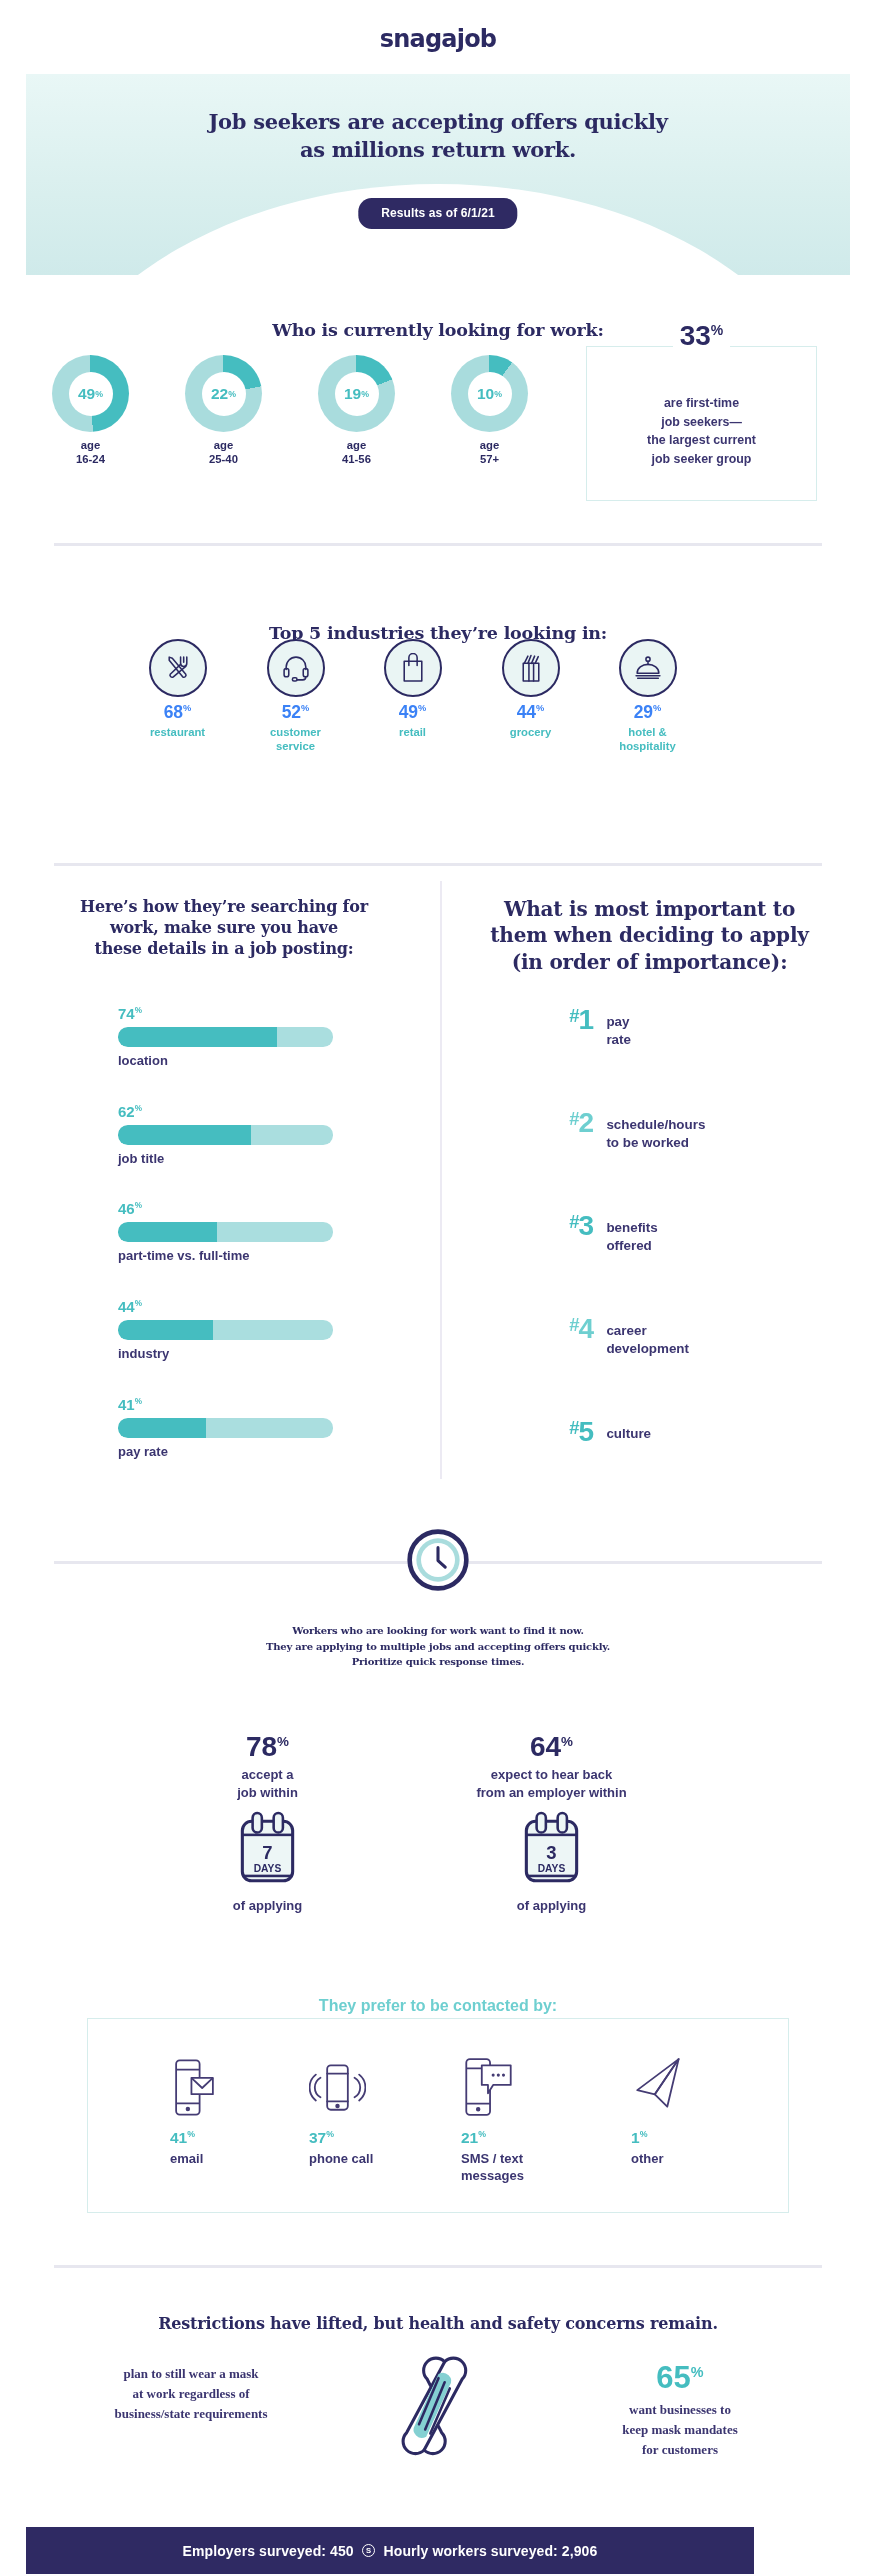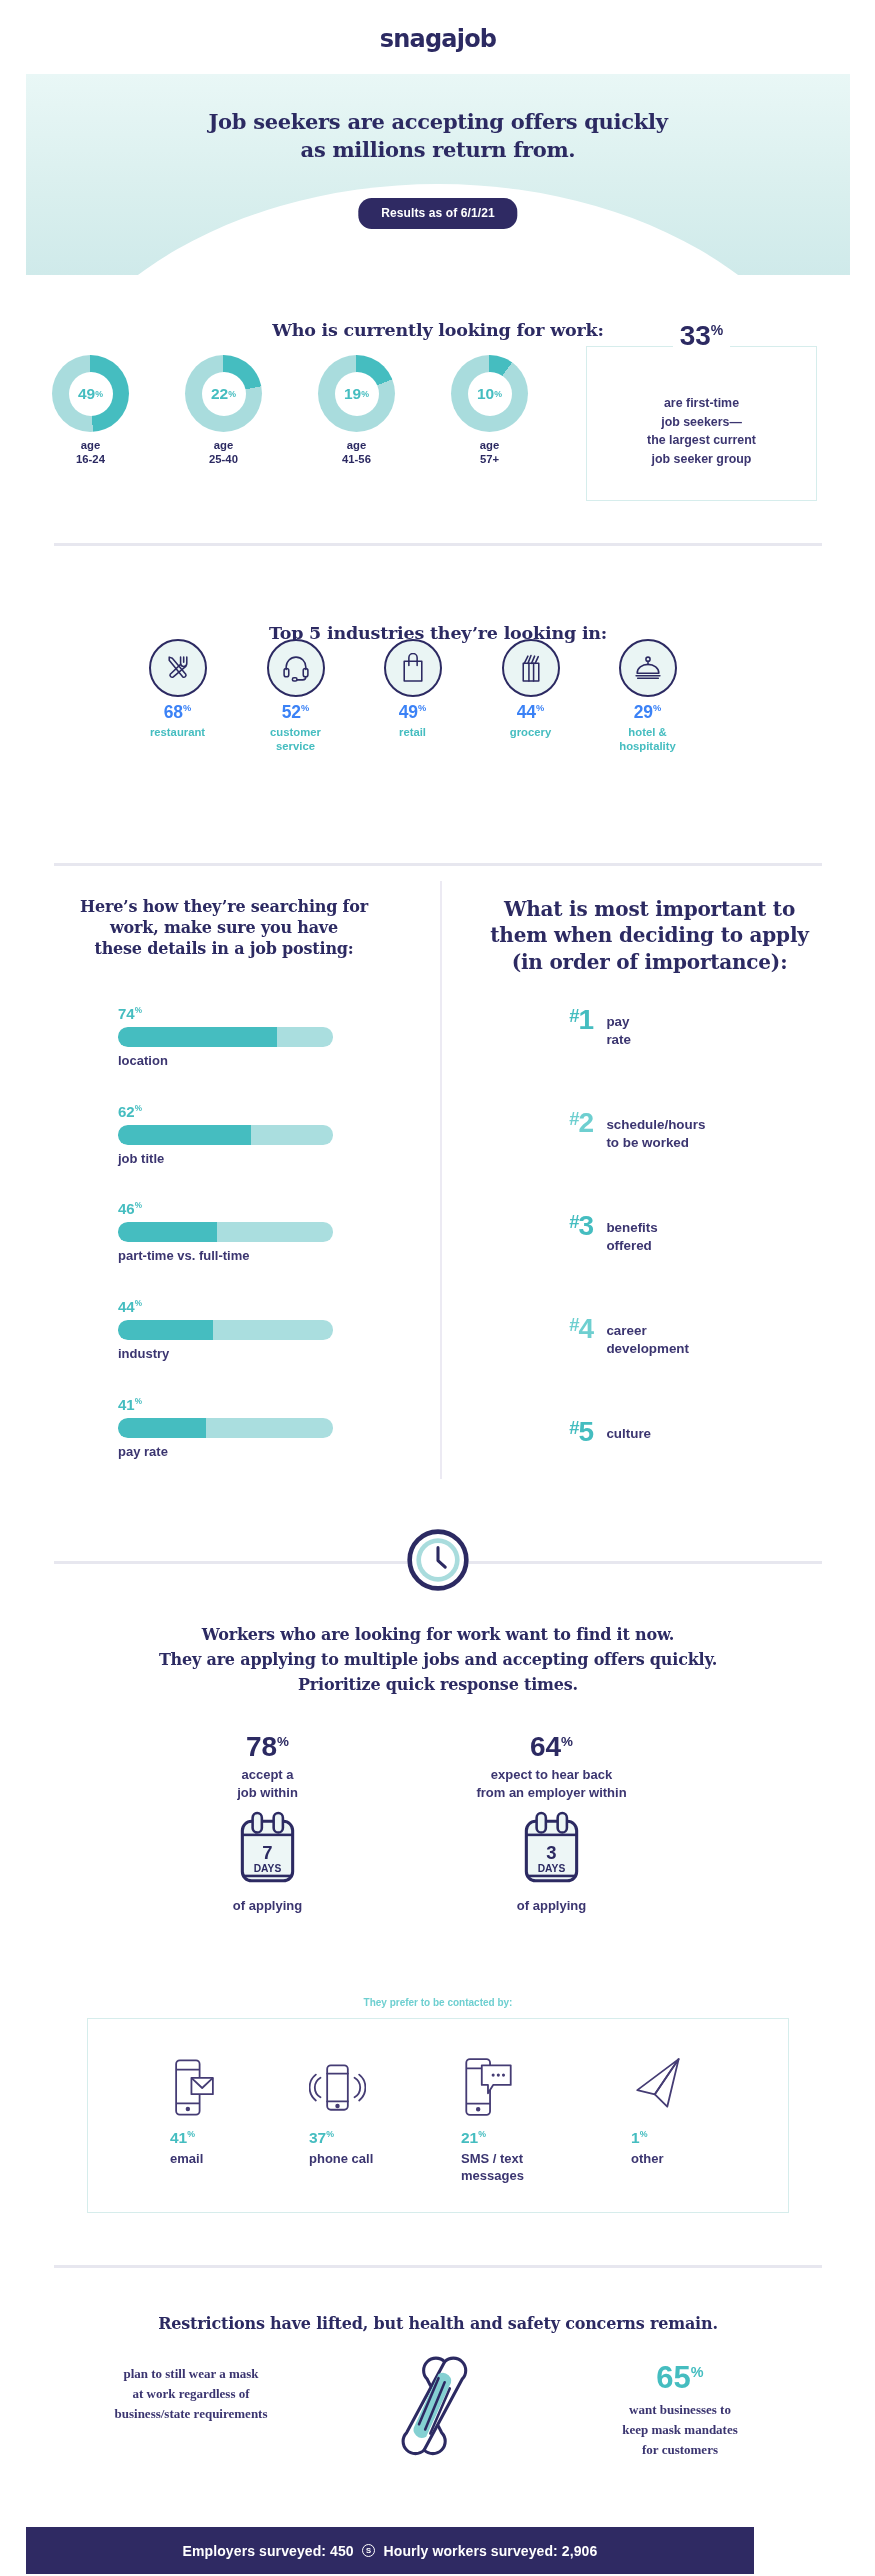--- a/index.html
+++ b/index.html
@@ -130,21 +130,21 @@
   
   .timing{ position:absolute; text-align:center; width:247px; }
   .timing-pct{ font-size:28px; font-weight:700; color:#2c2a62;text-align:center; }
   .timing-pct sup{ font-size:13.4px; vertical-align:super; }
   .timing-desc{ margin-top:3.1px; font-size:13px; font-weight:700; color:#3b3570; line-height:1.4; }
   .timing-after{ margin-top:8.2px; font-size:13px; font-weight:700; color:#3b3570; }
 
   
   #contact-heading{
     position:absolute; left:0; width:100%; top:1997px; text-align:center;
-    font-size:10px; font-weight:700; color:#6ecfd0; z-index:4;
+    font-size:16px; font-weight:700; color:#6ecfd0; z-index:4;
   }
   #contact-box{
     position:absolute; left:87px; top:2018px; width:702px; height:195px;
     border:1.5px solid #d6edec; background:#ffffff;
   }
   .contact-item{ position:absolute; width:134px; text-align:left; }
   .contact-icon{ height:62px; position:relative; }
   .contact-pct{ margin-top:11.3px; font-size:15.5px; font-weight:700; color:#45bdc0; }
   .contact-pct sup{ font-size:8.8px; vertical-align:super; }
   .contact-label{ margin-top:2.1px; font-size:13px; font-weight:700; color:#3b3570; line-height:1.35; }
@@ -175,21 +175,21 @@
 
 <div id="logo-bar">
   <span id="logo-text">snagajob</span>
 </div>
 
 <div id="header-panel">
   <div id="header-arc"></div>
 </div>
 <div id="header-title">
   <div>Job seekers are accepting offers quickly</div>
-  <div>as millions return from.</div>
+  <div>as millions return work.</div>
 </div>
 <div id="results-pill">Results as of 6/1/21</div>
 
 <div class="sec-head" style="top:319px;">Who is currently looking for work:</div>
 
 <div class="donut-wrap" style="left:44px; top:355px;">
   <div class="donut" id="donut0" style="background: conic-gradient(rgb(69, 189, 192) 0deg, rgb(69, 189, 192) 176.4deg, rgb(169, 220, 221) 176.4deg, rgb(169, 220, 221) 360deg);">
     <div class="donut-val">
         <span>49</span>
         <sup>%</sup>
@@ -430,21 +430,21 @@
 <div id="clock-divider"></div>
 <div id="clock-icon">
   <svg width="68" height="68" viewBox="0 0 132 132">
     <circle cx="66" cy="66" r="55" fill="#ffffff" stroke="#2c2a62" stroke-width="9"></circle>
     <circle cx="66" cy="66" r="42" fill="#a9dcdd"></circle>
     <circle cx="66" cy="66" r="33" fill="#ffffff"></circle>
     <path d="M66 42 V67 L80 80" fill="none" stroke="#2c2a62" stroke-width="6" stroke-linecap="round" stroke-linejoin="round"></path>
   </svg>
 </div>
 
-<div class="sec-head" style="top:1623px; font-size:16px; line-height:1.55;">
+<div class="sec-head" style="top:1623px; font-size:10px; line-height:1.55;">
   <div>Workers who are looking for work want to find it now.</div>
   <div>They are applying to multiple jobs and accepting offers quickly.</div>
   <div>Prioritize quick response times.</div>
 </div>
 
 <div class="timing" style="left:144px; top:1731px;">
   <div class="timing-pct"><span>78</span><sup>%</sup></div>
   <div class="timing-desc">
     <div>accept a</div>
     <div>job within</div>

